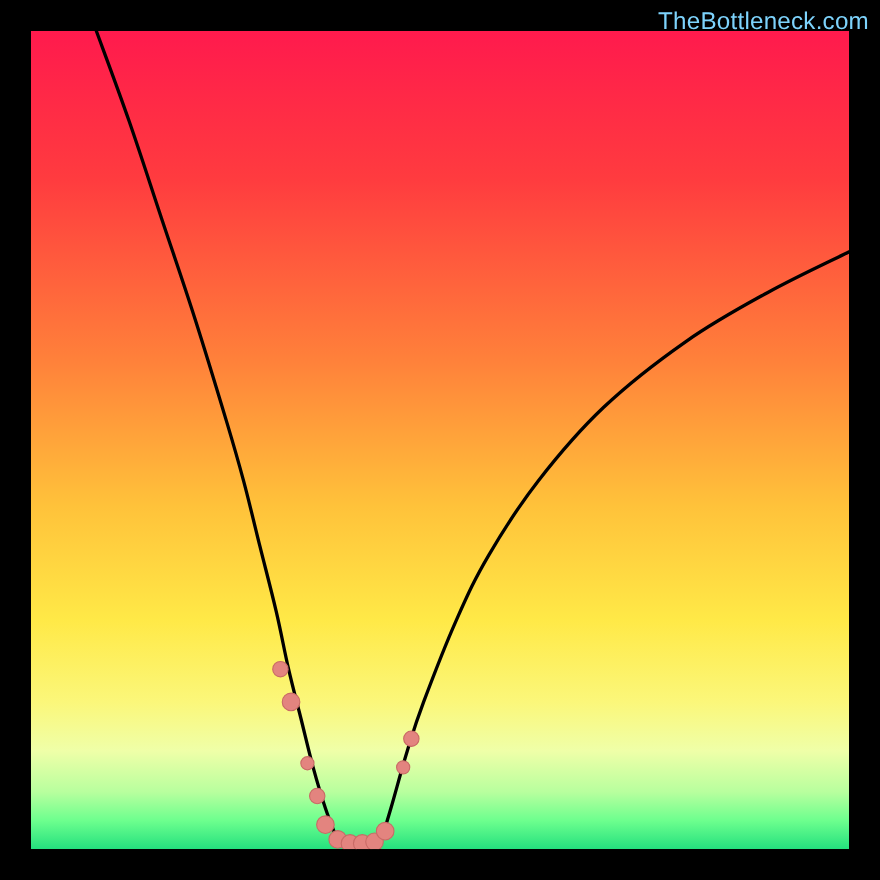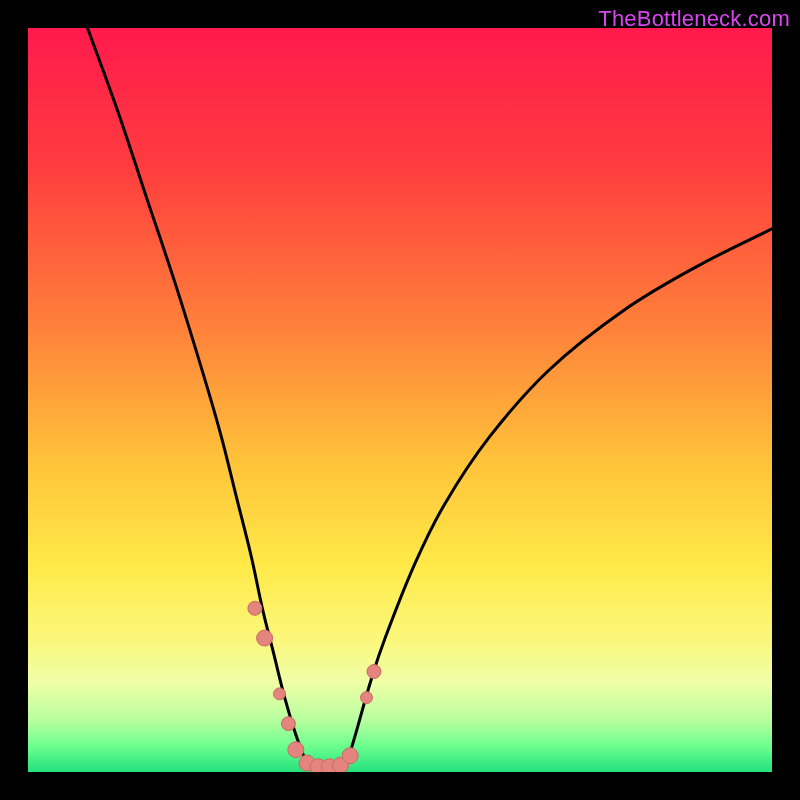--- a/index.html
+++ b/index.html
@@ -21,21 +21,21 @@
     left: 28px;
     top: 28px;
     width: 744px;
     height: 744px;
     overflow: hidden;
   }
   .watermark {
     position: absolute;
     top: 6px;
     right: 10px;
-    color: #d946ef;
+    color: #7dd3fc;
     font-size: 22px;
     font-weight: 500;
     letter-spacing: 0.2px;
     user-select: none;
   }
   svg {
     display: block;
     width: 100%;
     height: 100%;
   }

